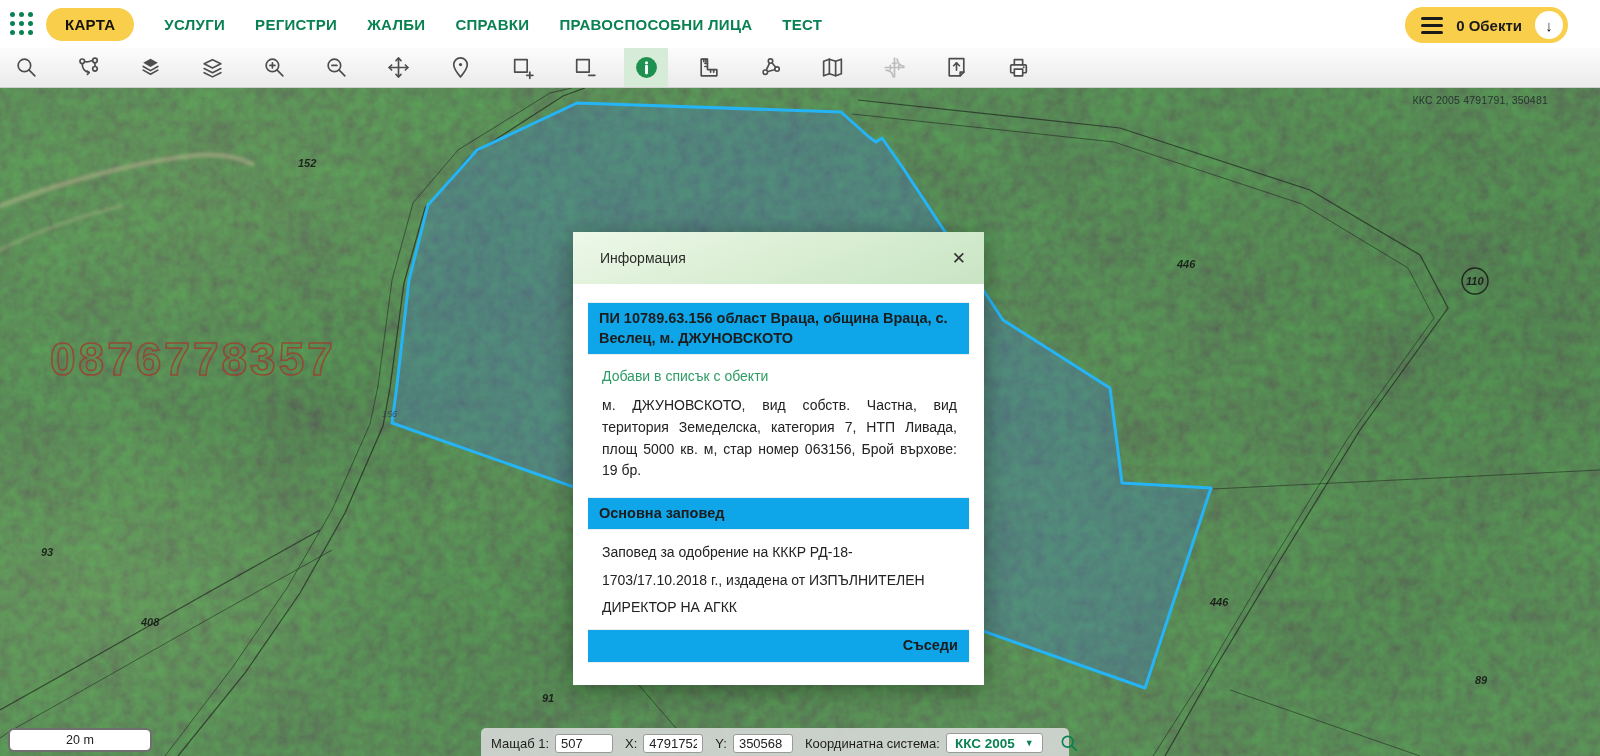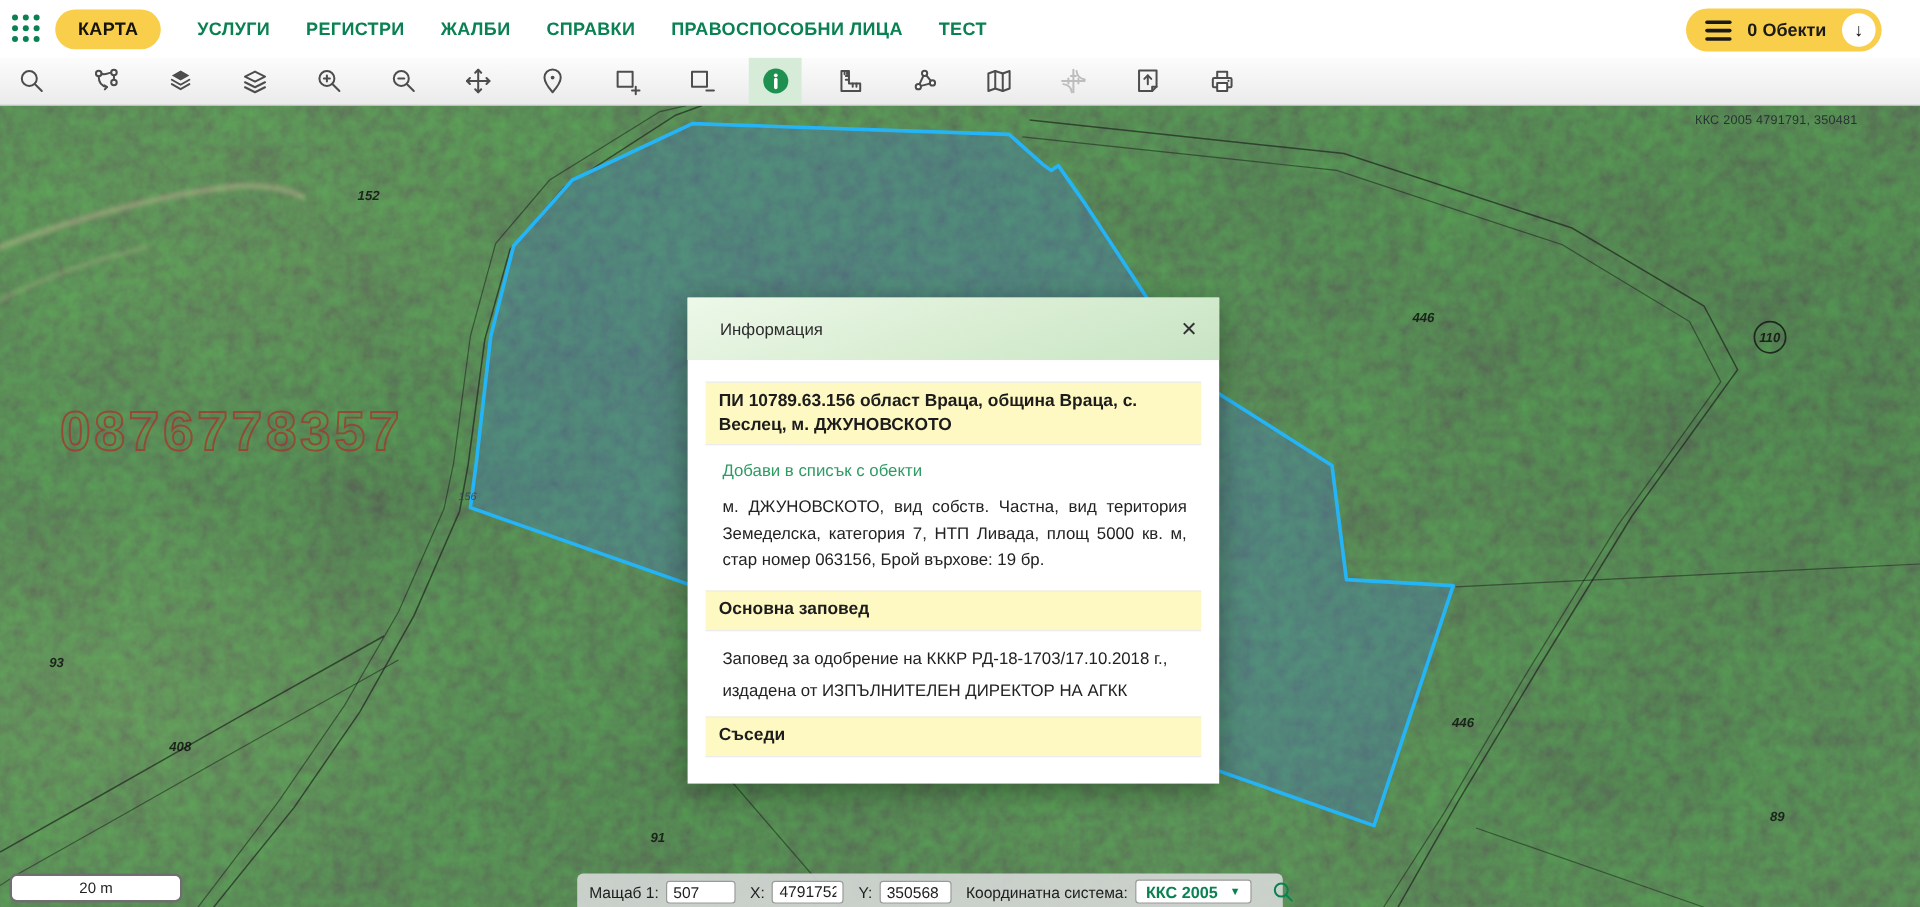--- a/index.html
+++ b/index.html
@@ -50,32 +50,32 @@
   .statusbar label { white-space:nowrap; }
   .statusbar input { height:19px; border:1px solid #9a9a9a; border-radius:3px; padding:0 5px; font-size:13px; font-family:"Liberation Sans",sans-serif; color:#222; outline:none; background:#fff; }
   .sb-gap { width:8px; }
   .crs-box { height:20px; background:#fff; border:1px solid #9a9a9a; border-radius:3px; display:flex; align-items:center; gap:10px; padding:0 8px; cursor:pointer; }
   .crs-value { color:#0a8152; font-weight:bold; font-size:13.5px; white-space:nowrap; }
   .crs-caret { color:#0a8152; font-size:9px; }
   .sb-search { margin-left:10px; cursor:pointer; display:flex; align-items:center; }
   .sb-search svg { stroke:#0a8152; fill:none; stroke-width:2; stroke-linecap:round; }
 
   
-  .popup { position:absolute; left:573px; top:160px; width:443px; background:#fff; box-shadow:0 5px 22px rgba(0,0,0,0.35); z-index:50; }
+  .popup { position:absolute; left:573px; top:144px; width:411px; background:#fff; box-shadow:0 5px 22px rgba(0,0,0,0.35); z-index:50; }
   .popup-header { height:52px; background:linear-gradient(160deg,#edf8e9 0%,#dcefd6 45%,#c8e4c3 100%); display:flex; align-items:center; justify-content:space-between; padding:0 14px 0 27px; }
   .popup-title { font-size:14px; color:#2c2c2c; }
   .popup-close { font-size:17px; color:#333; cursor:pointer; line-height:1; padding:4px; }
   .popup-body { padding:16px 0 22px 0; }
-  .band { margin:0 15px; background:#fef9c3; border-top:1px solid #ececec; border-bottom:1px solid #ececec; padding:6px 11px; font-weight:bold; font-size:14.5px; color:#1c1c1c; line-height:1.35; }
+  .band { margin:0 15px; background:#0ea5e9; border-top:1px solid #ececec; border-bottom:1px solid #ececec; padding:6px 11px; font-weight:bold; font-size:14.5px; color:#1c1c1c; line-height:1.35; }
   .addlink { display:inline-block; margin:13px 29px 0 29px; color:#2d9b63; font-size:14px; cursor:pointer; }
   .para { margin:10px 27px 0 29px; font-size:14px; color:#222; }
   .para.just { text-align:justify; line-height:1.55; }
   .para.loose { line-height:1.95; }
   .para.neigh { line-height:1.6; letter-spacing:.2px; }
-  .mt15 { margin-top:15px; } .mt8 { margin-top:8px; } .mt9 { margin-top:9px; }
+  .mt15 { margin-top:15px; } .mt8 { margin-top:8px;text-align:right; } .mt9 { margin-top:9px; }
 
   
   .cad-line { stroke:#181818; stroke-width:1.25; fill:none; opacity:.62; }
   .cad-line.thin { stroke-width:1; opacity:.5; }
   .parcel-poly { fill:rgba(66,120,190,0.34); stroke:#25b5f7; stroke-width:3; stroke-linejoin:round; cursor:pointer; }
   .map-label { font-size:11px; font-style:italic; font-weight:bold; fill:#0e0e0e; opacity:.82; }
   .map-label.small { font-size:9px; fill:#343c55; opacity:.8; font-weight:normal; }
   .pt-circle { fill:none; stroke:#111; stroke-width:1.4; opacity:.8; }
   .watermark { font-size:46px; font-weight:bold; fill:none; stroke:#a93226; stroke-width:1.6; letter-spacing:3px; opacity:.72; }
   .dirt { stroke:#c3b893; fill:none; stroke-linecap:round; }

